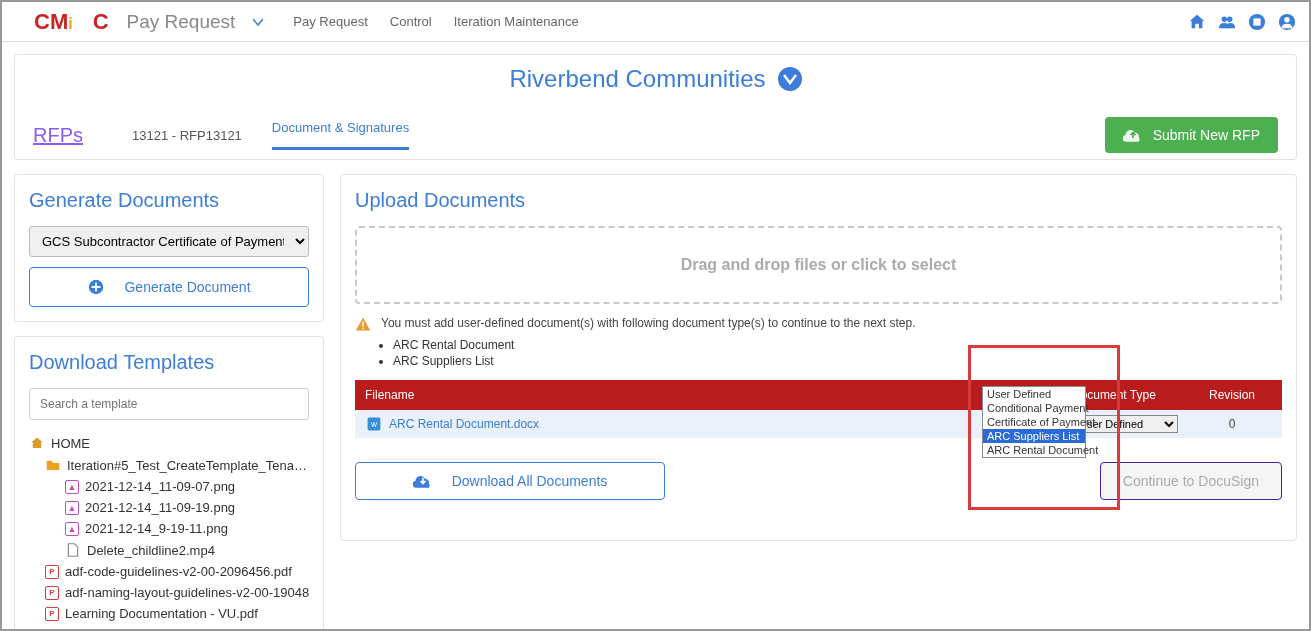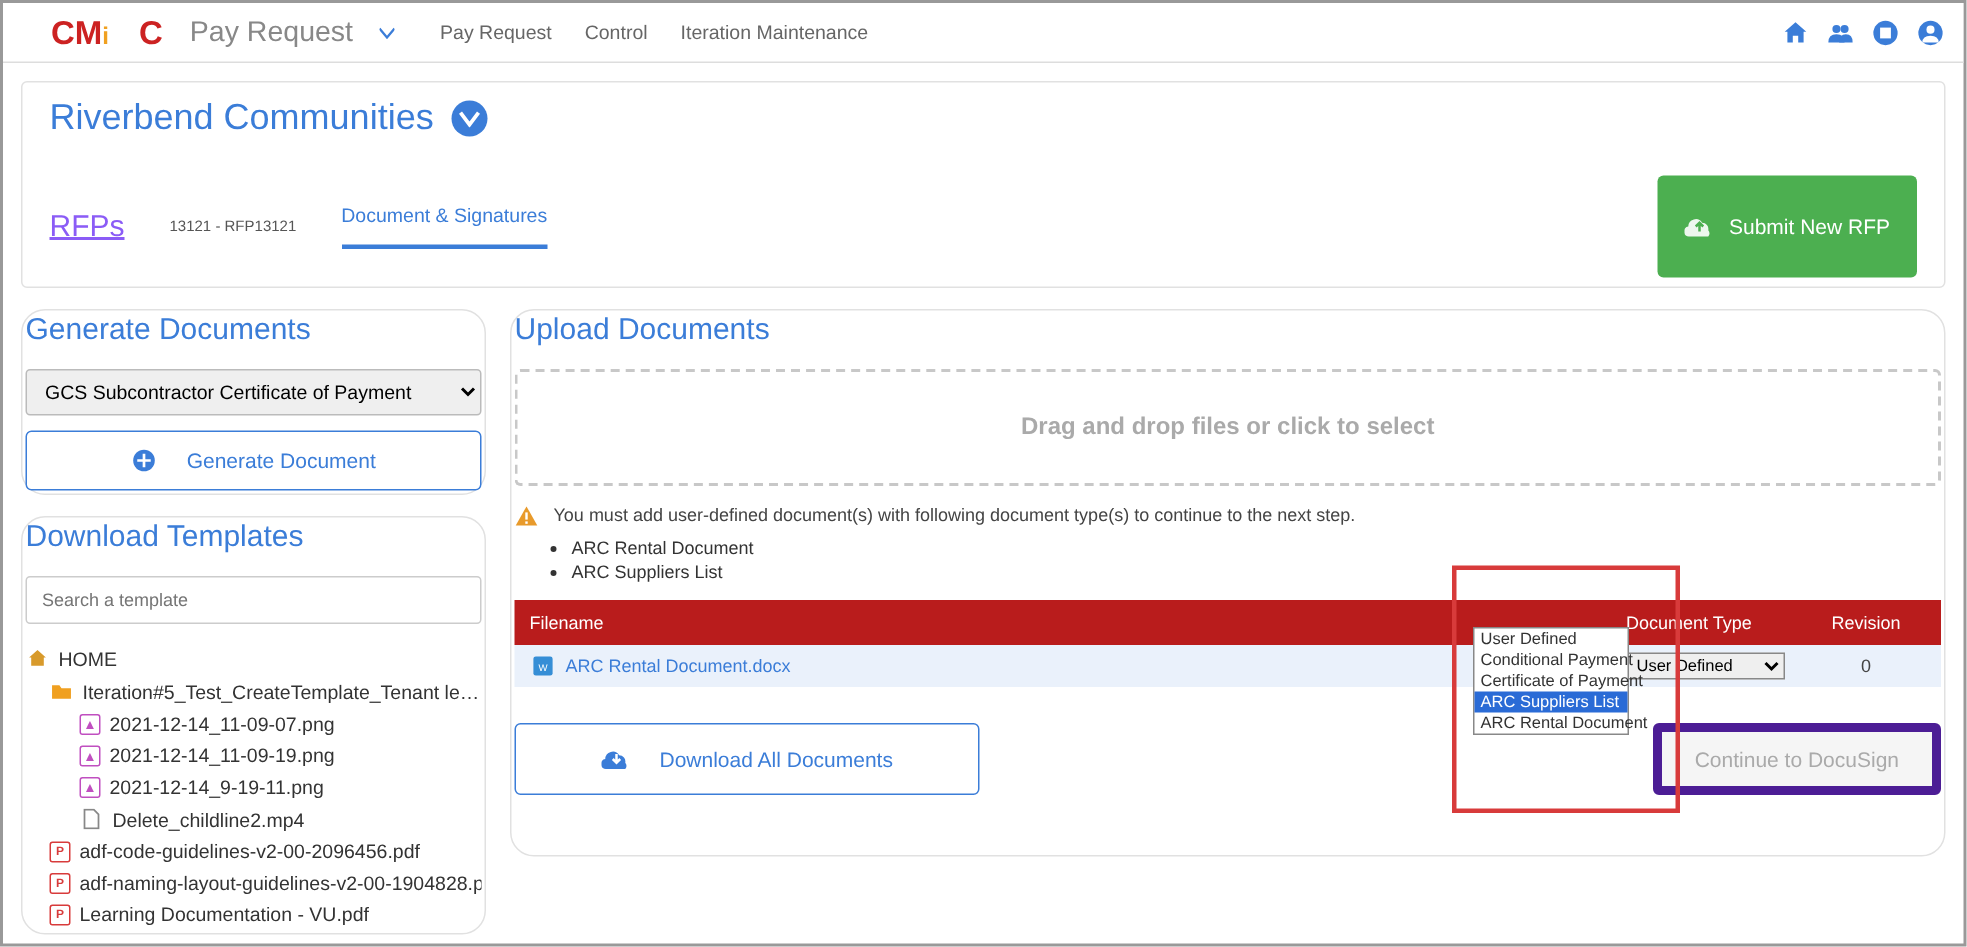--- a/index.html
+++ b/index.html
@@ -33,37 +33,37 @@
 .page {
   padding: 12px;
 }
 .project-card {
   border: 1px solid #e1e1e1;
   border-radius: 4px;
   padding: 10px 18px 0;
   margin-bottom: 14px;
   background:#fff;
 }
-.project-title-row { display:flex; align-items:center; gap:12px; padding-bottom: 12px;}
+.project-title-row { display:flex; align-items:center; gap:12px; padding-bottom: 12px; justify-content: center;}
 .project-title { color:#3b7dd8; font-size: 24px; font-weight: 400; }
 .circle-chev {
   width:24px; height:24px; border-radius:50%; background:#3b7dd8; color:#fff;
   display:flex; align-items:center; justify-content:center; font-size:14px; cursor:pointer;
 }
 .rfp-row { display:flex; align-items:center; gap:30px; padding: 12px 0 6px; }
 .rfp-label { font-size: 20px; color:#8b5cf6; font-weight:400;text-decoration:underline; }
-.rfp-id { font-size: 10px; color:#555; }
+.rfp-id { font-size: 13px; color:#555;margin-left:19px; }
 .rfp-tab { color:#3b7dd8; font-size:13px; padding: 0 0 12px; border-bottom: 3px solid #3b7dd8; cursor:pointer; }
 .submit-btn {
   margin-left:auto; background:#4caf50; color:#fff; border:none; border-radius:4px;
-  padding: 26px 18px; font-size:14px; display:flex; align-items:flex-end; gap:10px; cursor:pointer;
+  padding: 10px 18px; font-size:14px; display:flex; align-items:flex-end; gap:10px; cursor:pointer;
 }
 .cols { display:flex; gap:16px; align-items:flex-start; }
 .panel {
-  border: 1px solid #e1e1e1; border-radius: 16px; padding: 2px; background:#fff;
+  border: 1px solid #e1e1e1; border-radius: 4px; padding: 14px; background:#fff;
 }
 .left-col { width: 310px; }
 .right-col { flex:1; position:relative; }
 .panel-title { color:#3b7dd8; font-size: 20px; font-weight:400; margin-bottom: 14px; }
 .gen-select { width:100%; padding: 6px 8px; border:1px solid #bbb; border-radius:3px; font-size:13px; margin-bottom: 10px; }
 .outline-btn {
   width:100%; border:1.5px solid #3b7dd8; background:#fff; color:#3b7dd8; border-radius:4px;
   padding: 10px; font-size:14px; display:flex; align-items:center; justify-content:center; gap:19px; cursor:pointer;
 }
 .search-input { width:100%; padding:8px 10px; border:1px solid #ccc; border-radius:3px; font-size:12px; margin-bottom: 12px; color:#888; }
@@ -92,21 +92,21 @@
 .col-rev { width: 80px; text-align:center; }
 .table-row { display:flex; align-items:center; background:#eaf1fb; padding: 5px 10px; font-size:12px; }
 .doc-ico { width:18px; height:16px; margin-right:6px; display:inline-flex; align-items:center; justify-content:center; }
 .doc-name { color:#3b7dd8; cursor:pointer; }
 .rev-val { color:#444; }
 .type-select {
   width:106px; font-size:11px; padding:1px 2px; border:1px solid #888;
 }
 .actions-row { display:flex; gap:14px; margin-top: 24px; }
 .dl-btn { width: 310px; }
-.continue-btn { margin-left:auto; color:#aaa; border:6px solid #4c1d95; background:#f5f5f5; padding:10px 22px; border-radius:4px; font-size:14px; cursor:not-allowed; }
+.continue-btn { margin-left:auto; color:#aaa; border:1px solid #4c1d95; background:#f5f5f5; padding:10px 22px; border-radius:4px; font-size:14px; cursor:not-allowed; }
 .dropdown-pop {
   position:absolute; top: 211px; left: 641px; width: 104px;
   background:#fff; border:1px solid #888; font-size:11px; z-index:10;
 }
 .dropdown-pop div { padding: 1px 4px; cursor:pointer; white-space:nowrap; }
 .dropdown-pop .sel { background:#2a6bd6; color:#fff; }
 .highlight-box {
   position:absolute; border: 3px solid #d83b3b; pointer-events:none; z-index:5;
   top: 170px; left: 627px; width: 152px; height: 165px;
 }

